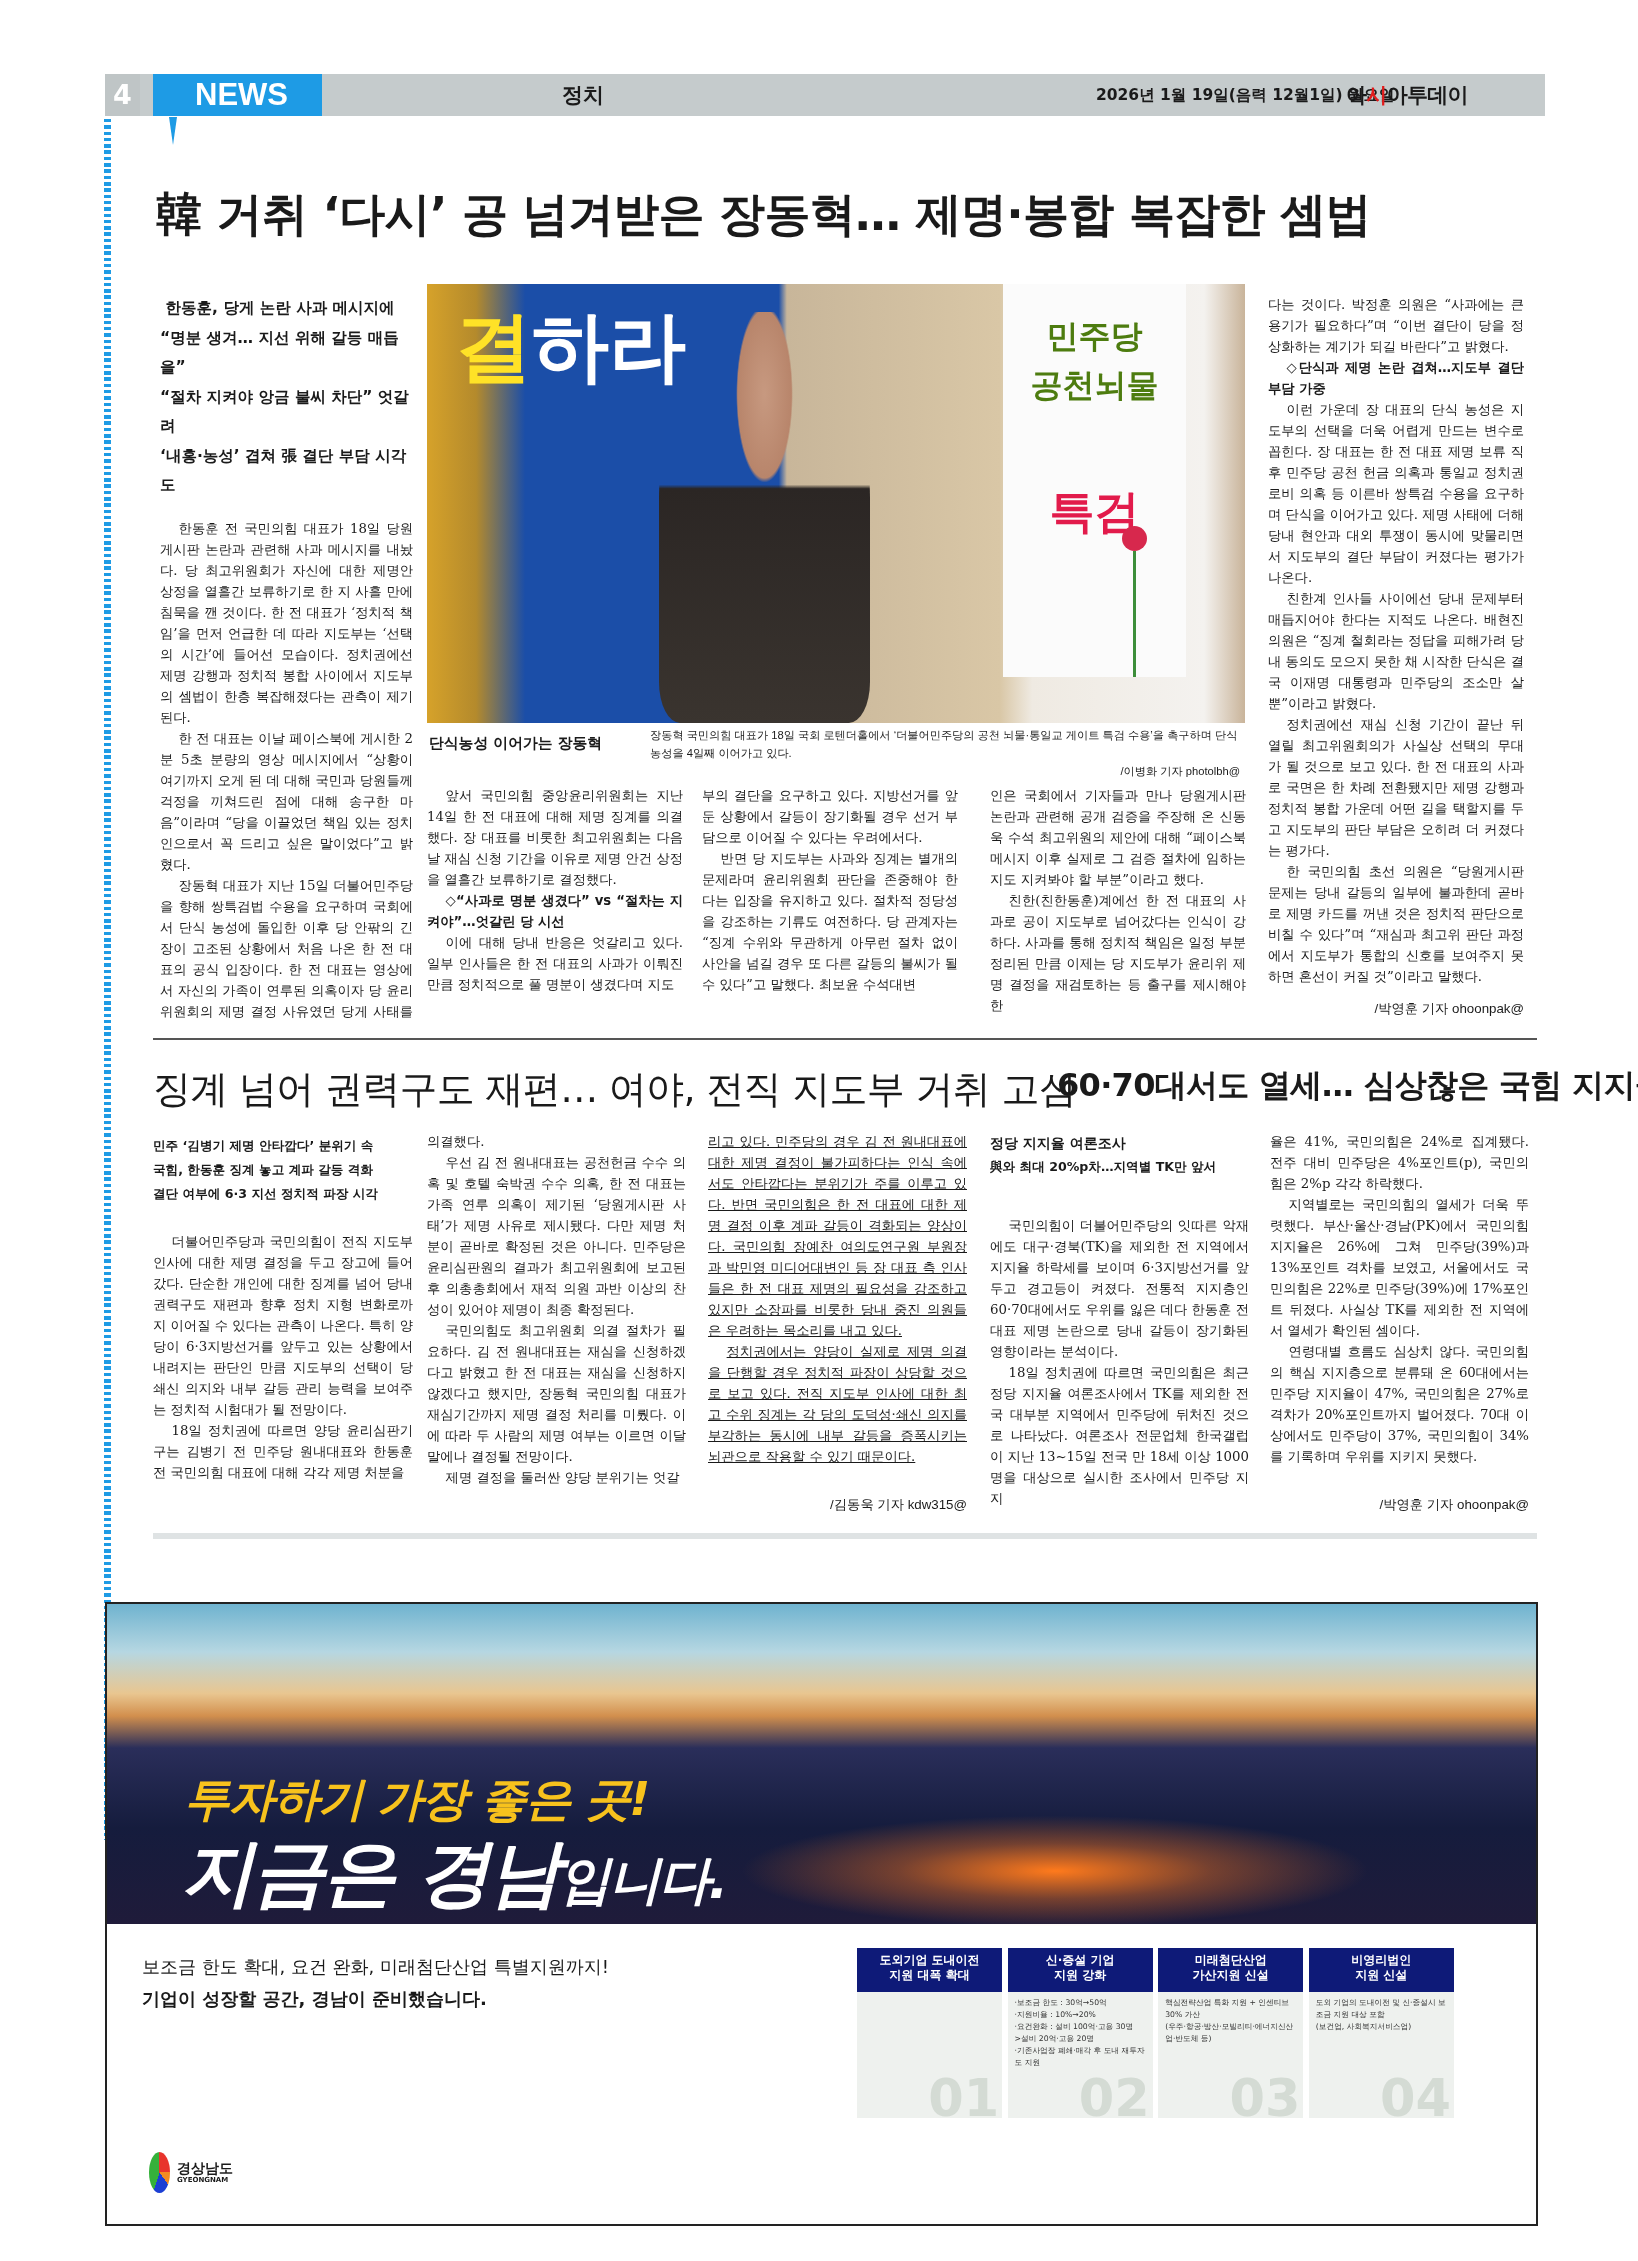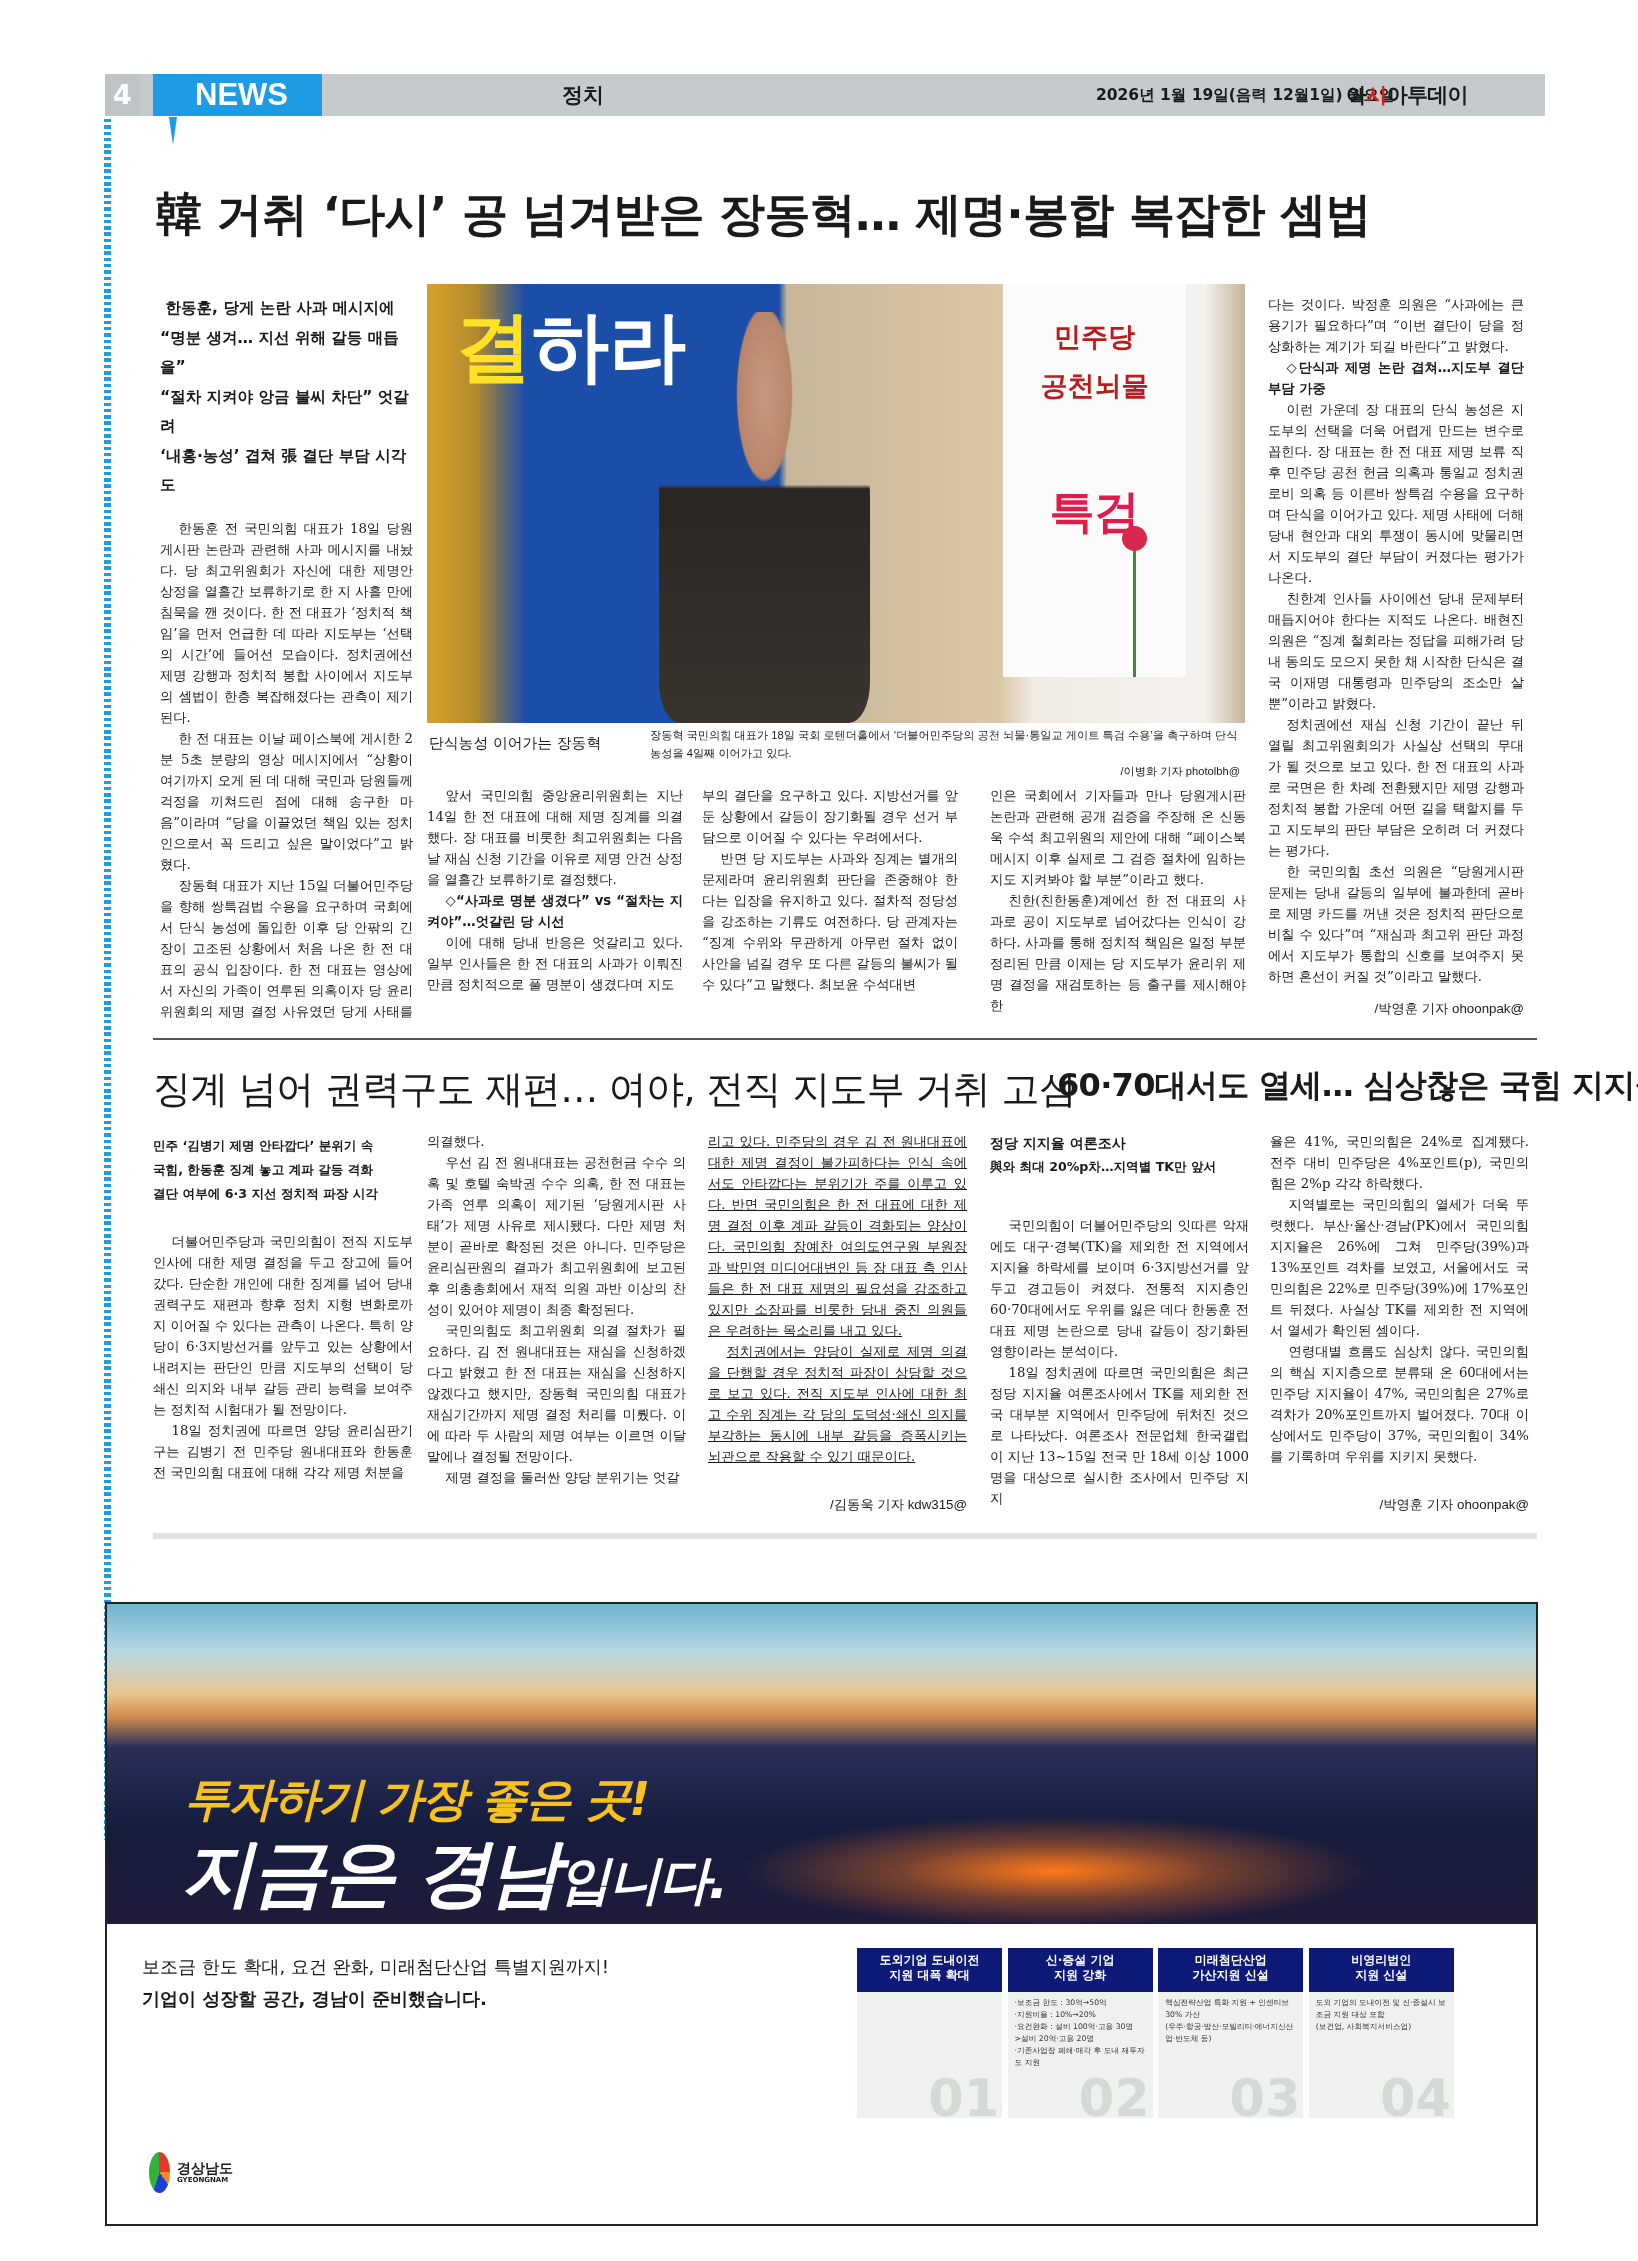--- a/index.html
+++ b/index.html
@@ -19,27 +19,27 @@
   .h1{left:156px;top:184px;width:1370px;font-size:46px;font-weight:bold;letter-spacing:-0.7px;white-space:nowrap;}
   .deck{font-size:15.5px;font-weight:bold;line-height:29.5px;}
   .body{font-family:"DejaVu Serif","Liberation Serif",serif;font-size:13.3px;line-height:21px;text-align:justify;}
   .body p{margin:0;text-indent:1.4em;}
   .body p.sub{font-weight:bold;font-family:"DejaVu Sans",sans-serif;}
   .byline{text-align:right;font-family:"Liberation Sans",sans-serif;font-size:13.3px;}
   .col{position:absolute;overflow:hidden;}
   .photo{left:427px;top:284px;width:818px;height:439px;overflow:hidden;background:linear-gradient(90deg,#d6a22a 0,#b48a2c 6%,#1b4ea8 12%,#1b4ea8 43%,#c8b69a 44%,#d9c7a6 70%,#efeae2 74%,#f4f2ef 95%,#c9b49a 100%);}
   .photo .person{position:absolute;left:232px;top:28px;width:211px;height:411px;background:radial-gradient(ellipse at 50% 20%,#c79980 0,#b8856b 18%,transparent 19%),linear-gradient(to bottom,transparent 0,transparent 42%,#2b2624 43%,#3a342f 100%);border-radius:45% 45% 10% 10%;}
   .photo .sign{position:absolute;left:576px;top:0;width:183px;height:393px;background:#fbfbfb;}
-  .photo .sign span{display:block;text-align:center;font-size:27px;font-weight:bold;color:#b91c1c;line-height:49px;}
+  .photo .sign span{display:block;text-align:center;font-size:32px;font-weight:bold;color:#4d7c0f;line-height:49px;}
   .photo .sign .red{color:#e21b4b;font-size:45px;margin-top:77px;}
   .photo .banner{position:absolute;left:28px;top:21px;font-size:77px;font-weight:bold;color:#fff;line-height:84px;}
   .photo .banner .y{color:#ffe227;}
   .photo .rose{position:absolute;left:695px;top:242px;width:25px;height:25px;border-radius:50%;background:#d7284d;}
   .photo .stem{position:absolute;left:706px;top:267px;width:2.8px;height:126px;background:#3d8e3a;}
-  .cap-title{left:429px;top:734px;font-size:14.8px;font-weight:normal;}
+  .cap-title{left:429px;top:734px;font-size:14.8px;font-weight:bold;}
   .cap-text{left:650px;top:726px;width:590px;font-size:11.2px;line-height:18px;font-family:"Liberation Sans",sans-serif;}
   .rule{height:2.1px;background:#555;}
   .adbox{left:105px;top:1602px;width:1433px;height:624px;border:2.1px solid #222;box-sizing:border-box;overflow:hidden;}
   .adimg{position:absolute;left:0;top:0;width:100%;height:320px;background:linear-gradient(180deg,#6fb3cf 0,#b6d7e2 15%,#e9c690 28%,#d28f4d 35%,#2a2e5a 45%,#151c3d 70%,#1f1b3a 100%);}
   .adimg .glow{position:absolute;left:632px;top:211px;width:632px;height:112px;background:radial-gradient(ellipse,#ff7a1c 0,rgba(255,120,30,.4) 35%,transparent 70%);}
   .ad-line1{position:absolute;left:77px;top:165px;font-size:46px;font-weight:bold;color:#f7c21d;font-style:italic;letter-spacing:-1.4px;}
   .ad-line2{position:absolute;left:74px;top:221px;font-size:73px;font-weight:bold;color:#fff;font-style:italic;letter-spacing:-2.1px;}
   .ad-line2 small{font-size:52px;}
   .ad-sub{position:absolute;left:35px;font-size:18px;}
   .cards{position:absolute;left:750px;top:344px;display:flex;gap:5.6px;}

